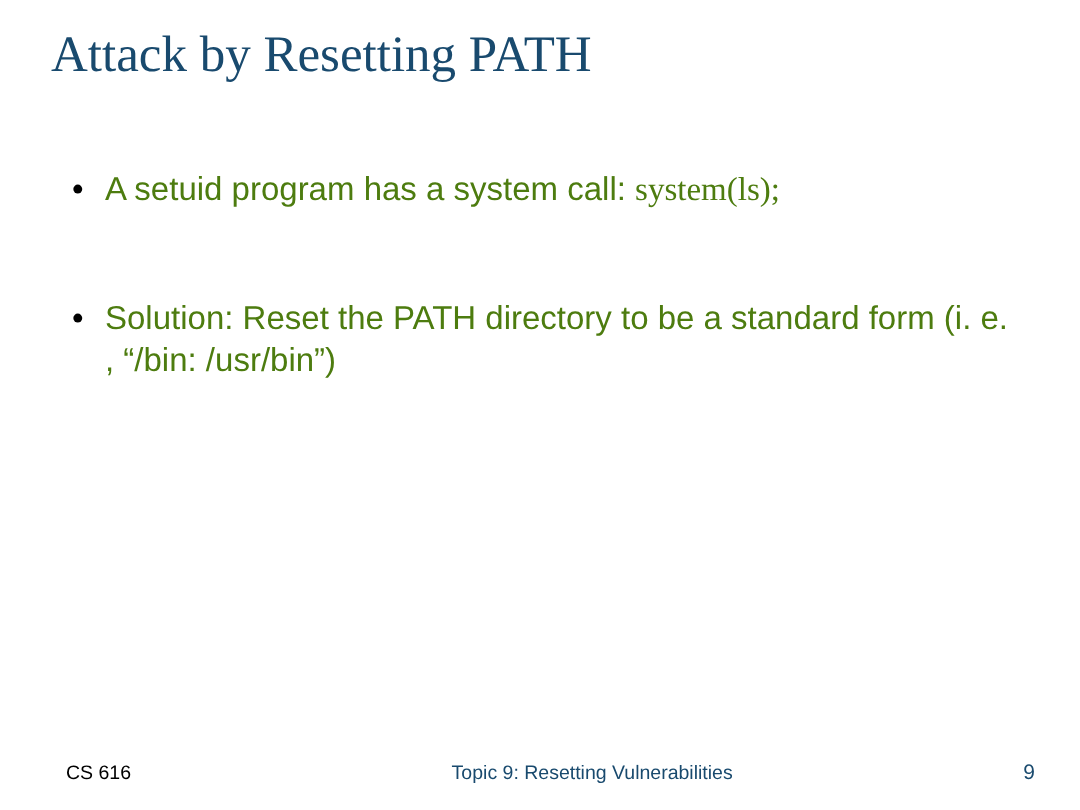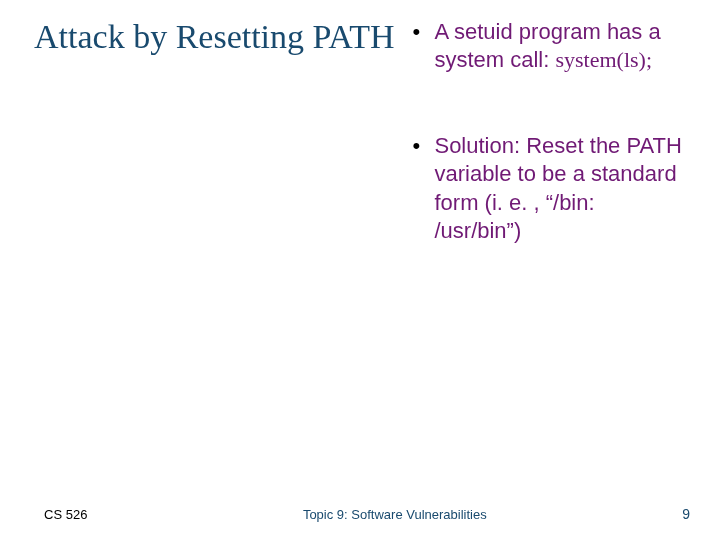--- a/index.html
+++ b/index.html
@@ -10,21 +10,21 @@
     font-family: Arial, Helvetica, sans-serif;
     color: #000000;
     position: relative;
     overflow: hidden;
   }
   .slide {
     width: 100%;
     height: 100%;
     padding: 18px 30px 34px 30px;
     display: flex;
-    flex-direction: row;
+    flex-direction: column;
   }
   .title {
     font-family: "Times New Roman", Times, serif;
     font-size: 34px;
     color: #194a6e;
     font-weight: normal;
     margin-bottom: 56px;
     margin-left: 4px;
   }
   .content {
@@ -34,21 +34,21 @@
   }
   ul.bullets {
     list-style: none;
   }
   ul.bullets > li {
     position: relative;
     padding-left: 26px;
     font-size: 22px;
     line-height: 1.28;
     margin-bottom: 2px;
-    color: #701a75;
+    color: #4d7c0f;
   }
   ul.bullets > li::before {
     content: "•";
     position: absolute;
     left: 4px;
     top: 0;
     font-size: 22px;
     color: #000;
   }
   .gap {
@@ -93,23 +93,23 @@
     <ul class="bullets">
       <li>
         <span>A setuid program has a system call: </span><span class="code">system(ls);</span><span></span>
       </li>
     </ul>
 
     <div class="gap"></div>
 
     <ul class="bullets">
       <li>
-        <span>Solution: Reset the PATH variable to be a standard form (i. e. , “/bin: /usr/bin”)</span>
+        <span>Solution: Reset the PATH directory to be a standard form (i. e. , “/bin: /usr/bin”)</span>
       </li>
     </ul>
   </div>
 
   <div class="footer">
-    <span class="footer-left">CS 526</span>
-    <span class="footer-center">Topic 9: Software Vulnerabilities</span>
+    <span class="footer-left">CS 616</span>
+    <span class="footer-center">Topic 9: Resetting Vulnerabilities</span>
     <span class="footer-right">9</span>
   </div>
 </div>
 
 </body></html>

